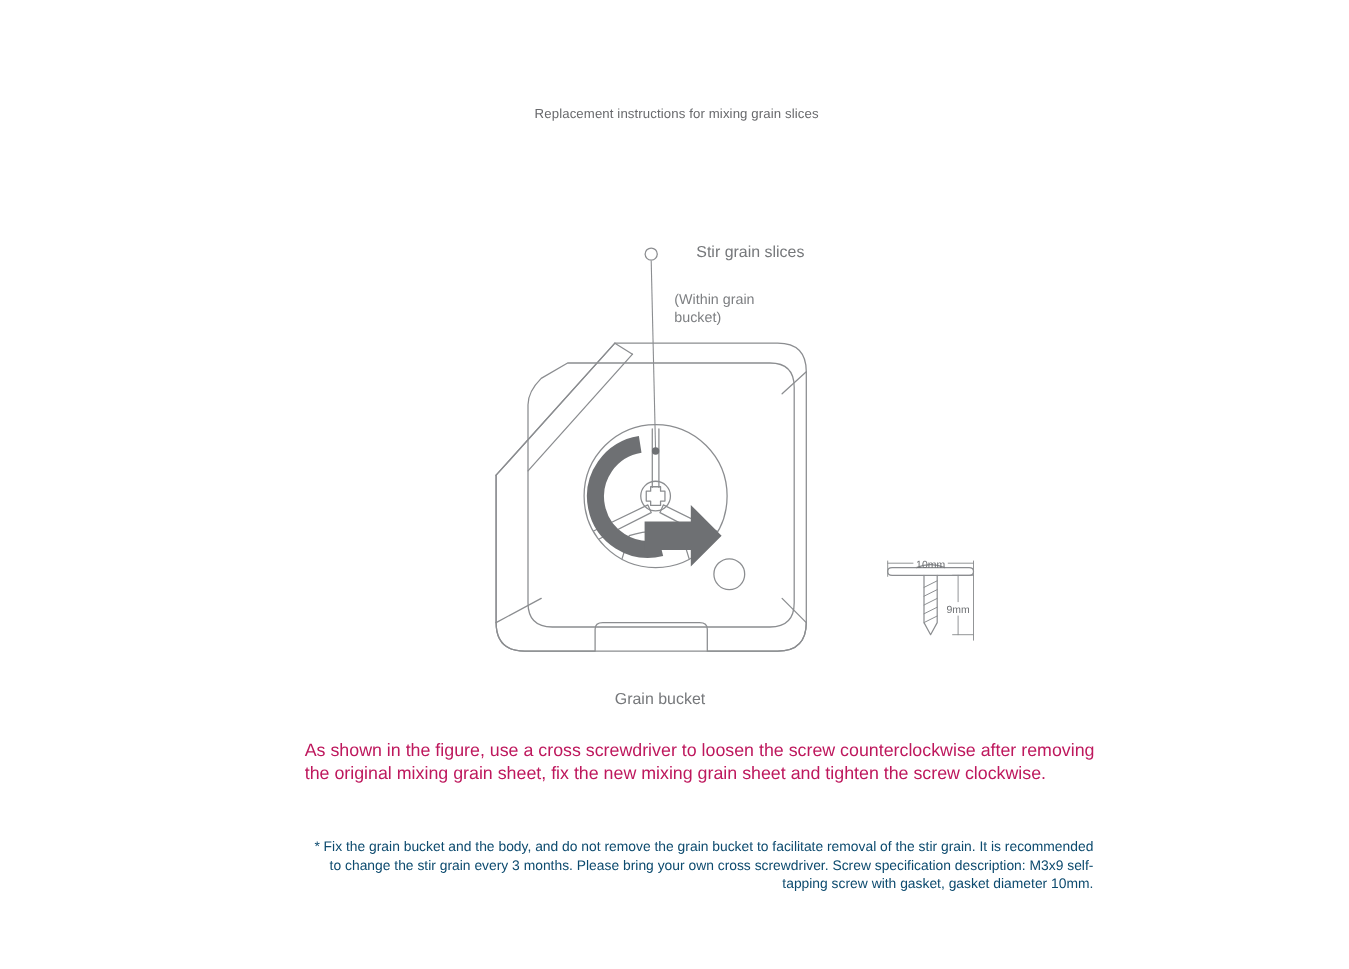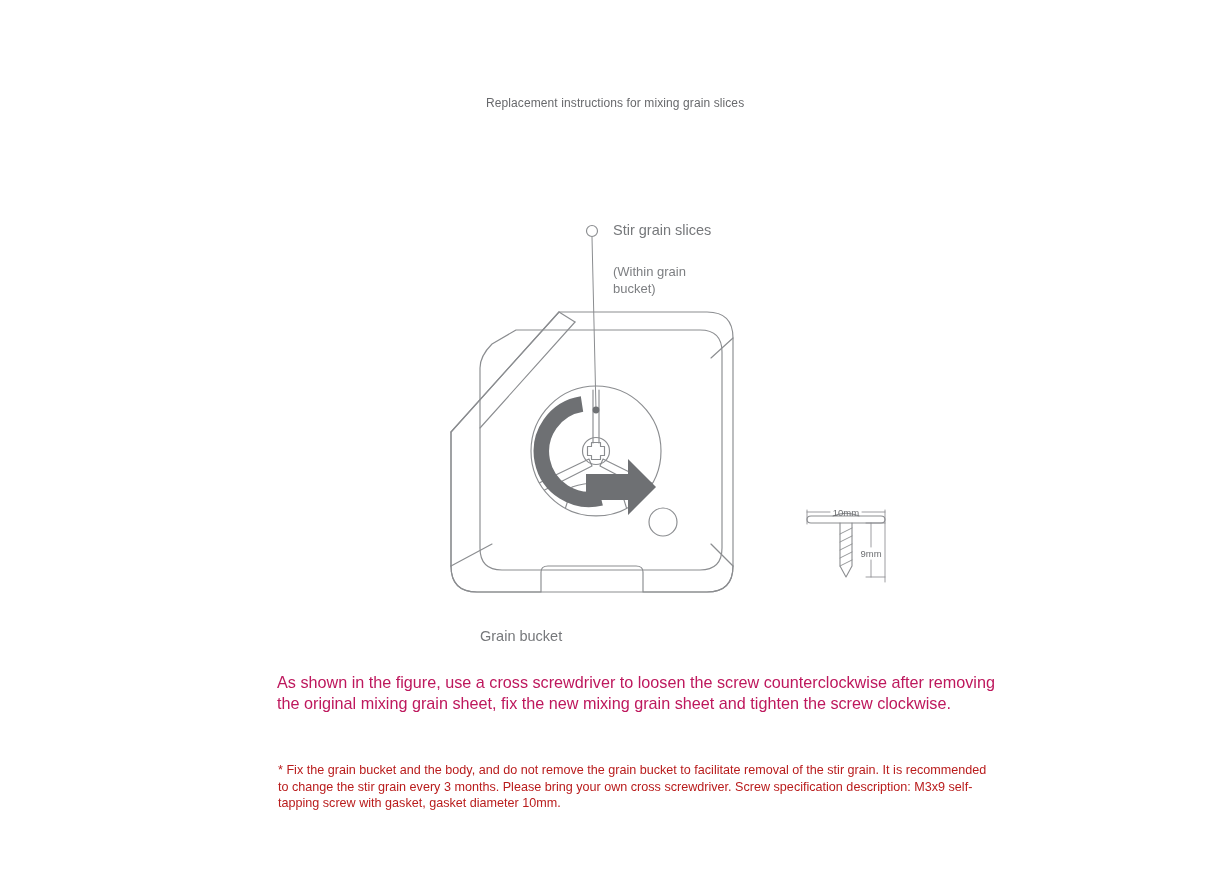--- a/index.html
+++ b/index.html
@@ -37,54 +37,56 @@
     position: absolute;
     left: 613px;
     top: 220px;
     width: 160px;
   }
   .callout-main {
     font-size: 14.5px;
     line-height: 20px;
     color: #76787b;
     white-space: nowrap;
+    margin-left: 20px;
   }
   .callout-sub {
     margin-top: 23px;
     font-size: 13px;
     line-height: 17px;
     color: #7d7f82;
     width: 105px;
   }
   .figure-caption {
     position: absolute;
     left: 480px;
     top: 628px;
     width: 240px;
-    text-align: left;
+    text-align: center;
     font-size: 14.5px;
     color: #76787b;
   }
   .body-text {
     position: absolute;
     left: 277px;
     top: 672px;
     width: 722px;
     font-size: 16.2px;
     line-height: 20.5px;
     color: #be185d;
   }
   .footnote {
     position: absolute;
     left: 278px;
     top: 762px;
     width: 716px;
     font-size: 12.6px;
     line-height: 16.5px;
-    color: #b91c1c;
+    color: #0c4a6e;
+    text-align: right;
   }
   .svg-layer {
     position: absolute;
     left: 0; top: 0;
     width: 1226px;
     height: 881px;
   }
 </style>
 </head>
 <body>

